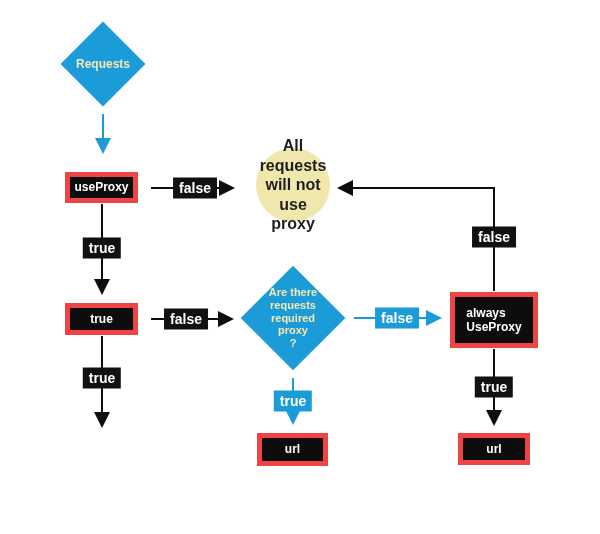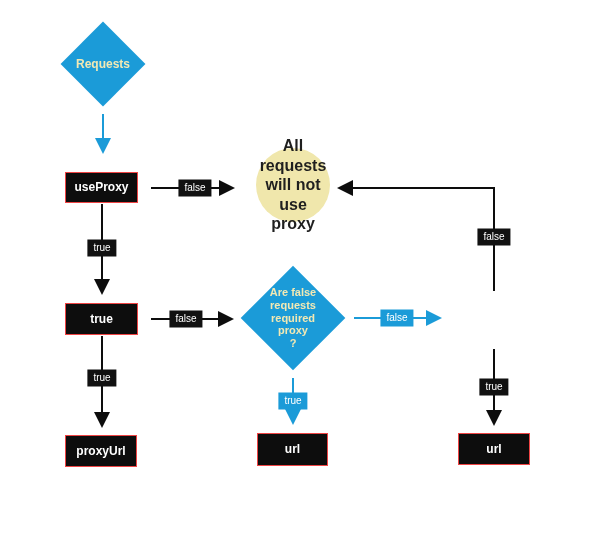--- a/index.html
+++ b/index.html
@@ -58,43 +58,43 @@
     background: var(--circle-fill);
   }
   .circle-node .node-label {
     color: var(--text-dark);
     font-size: 16px; line-height: 1.22;
   }
 
   .box {
     position: absolute;
     background: var(--node-black);
-    border: 1px solid #ef4444;
+    border: 5px solid #ef4444;
     display: flex; align-items: center; justify-content: center;
     text-align: left;
     color: #ffffff;
     font-weight: bold;
     font-size: 12px;
     line-height: 1.2;
     white-space: pre-line;
   }
   .b-useproxy  { left: 65px;  top: 172px; width: 73px; height: 31px; }
   .b-rules     { left: 65px;  top: 303px; width: 73px; height: 32px; }
   .b-proxyurl  { left: 65px;  top: 435px; width: 72px; height: 32px; }
   .b-url-mid   { left: 257px; top: 433px; width: 71px; height: 33px; }
   .b-always    { left: 450px; top: 292px; width: 88px; height: 56px; }
   .b-url-right { left: 458px; top: 433px; width: 72px; height: 32px; }
 
   .badge {
     position: absolute;
     transform: translate(-50%, -50%);
     background: var(--badge-black);
     color: #ffffff;
-    font-weight: normal;
-    font-size: 10px;
+    font-weight: bold;
+    font-size: 14px;
     line-height: 1;
     padding: 3px 6px 4px;
     white-space: nowrap;
   }
   .badge.blue { background: var(--blue); }
   .bg-up-false   { left: 195px; top: 188px; }
   .bg-up-true    { left: 102px; top: 248px; }
   .bg-rules-false{ left: 186px; top: 319px; }
   .bg-rules-true { left: 102px; top: 378px; }
   .bg-q-false    { left: 397px; top: 318px; }
@@ -147,31 +147,32 @@
 will not use
 proxy</div>
   </div>
 
   <div class="node box b-rules">
     <span>true</span>
   </div>
 
   <div class="node diamond d-question">
     <div class="diamond-shape"></div>
-    <div class="node-label">Are false
+    <div class="node-label">Are there
 requests
 required
 proxy
 ?</div>
   </div>
 
+  <div class="node box b-always">
+    <span>always
+UseProxy</span>
+  </div>
 
-  <div class="node box b-proxyurl">
-    <span>proxyUrl</span>
-  </div>
 
   <div class="node box b-url-mid">
     <span>url</span>
   </div>
 
   <div class="node box b-url-right">
     <span>url</span>
   </div>
 
   <div class="badge bg-up-false">false</div>

